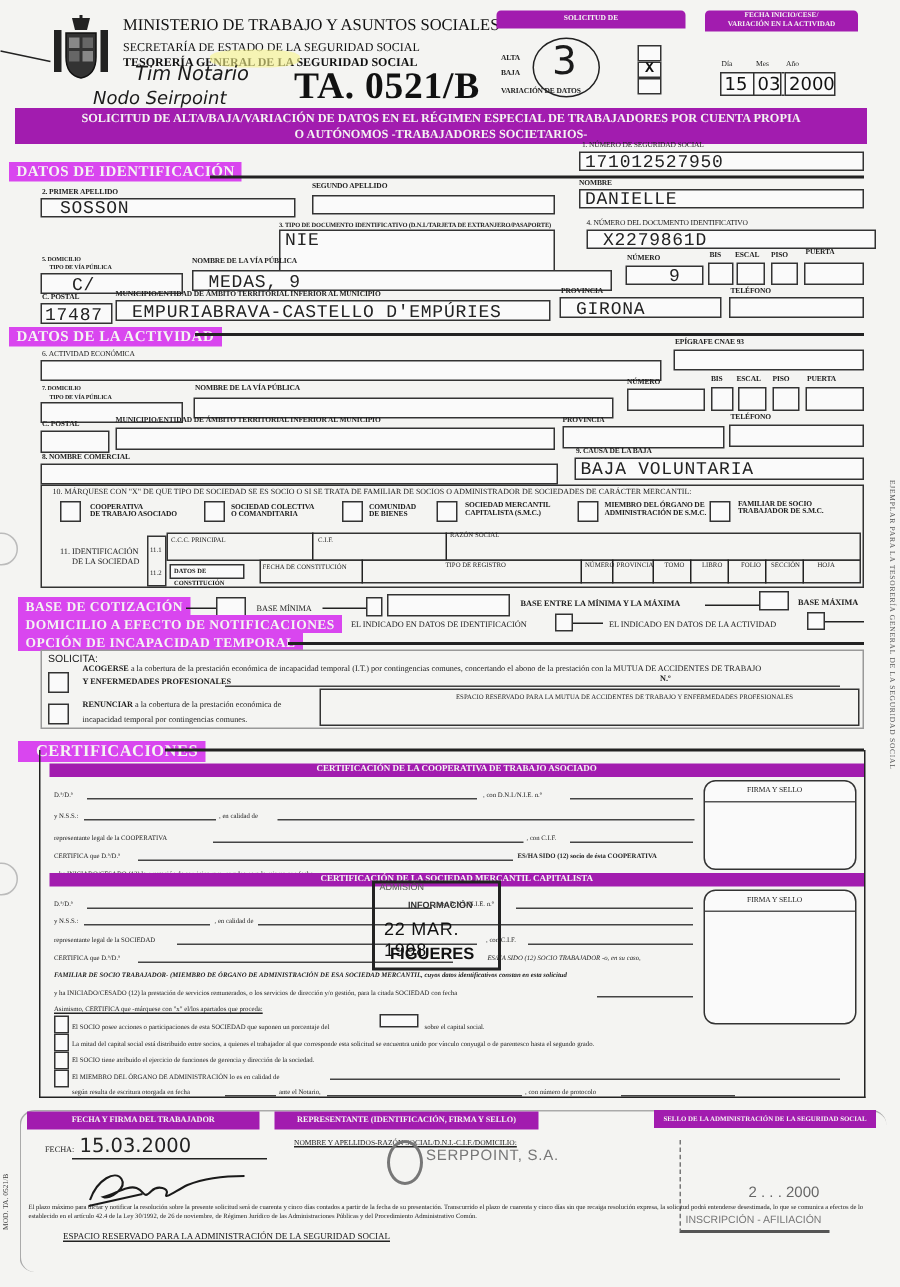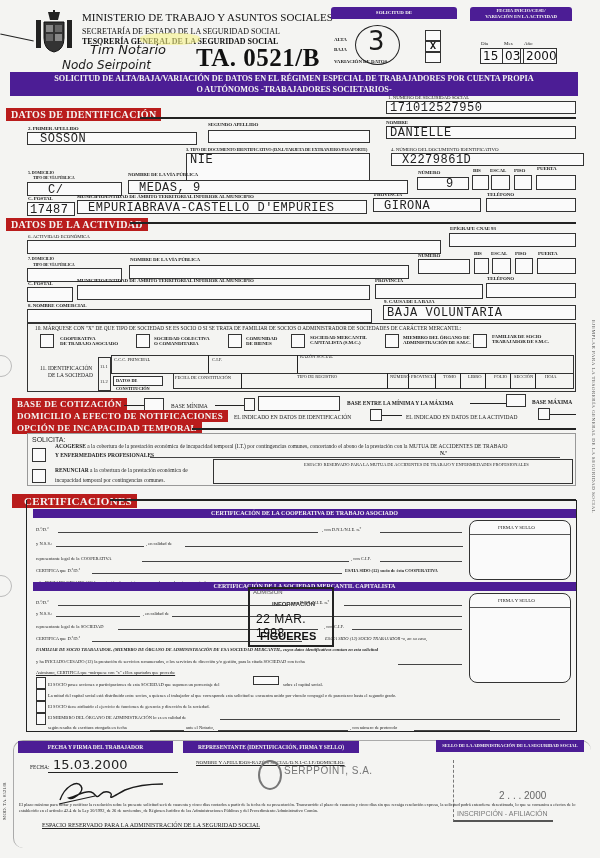--- a/index.html
+++ b/index.html
@@ -3,22 +3,22 @@
 <meta charset="utf-8">
 <style>
   * { box-sizing: border-box; margin: 0; padding: 0; }
   html, body { width: 600px; height: 858px; background: #f4f4f2; overflow: hidden; }
   body { position: relative; font-family: "Liberation Serif", serif; color: #111; }
   .abs { position: absolute; }
   .lbl { position: absolute; font-size: 5px; font-weight: bold; text-transform: uppercase; white-space: nowrap; color: #222; letter-spacing: -0.1px; }
   .lbl-n { position: absolute; font-size: 5px; white-space: nowrap; color: #222; }
   .box { position: absolute; border: 1px solid #333; background: #fafafa; }
   .val { position: absolute; font-family: "Liberation Mono", monospace; font-size: 12px; color: #222; white-space: nowrap; letter-spacing: 0.5px; }
-  .banner { position: absolute; background: #4c1d95; color: #f4f4f2; font-weight: bold; white-space: nowrap; }
-  .secbar { position: absolute; background: #b91c1c; color: #f4f4f2; font-weight: bold; white-space: nowrap; font-size: 10px; padding: 1px 5px; letter-spacing: 0.3px; }
+  .banner { position: absolute; background: #a21caf; color: #f4f4f2; font-weight: bold; white-space: nowrap; }
+  .secbar { position: absolute; background: #d946ef; color: #f4f4f2; font-weight: bold; white-space: nowrap; font-size: 10px; padding: 1px 5px; letter-spacing: 0.3px; }
   .hline { position: absolute; height: 1px; background: #222; }
   .hline2 { position: absolute; height: 2px; background: #222; }
   .vline { position: absolute; width: 1px; background: #222; }
   .chk { position: absolute; width: 14px; height: 14px; border: 1px solid #333; background: #fafafa; }
   .tiny { position: absolute; font-size: 4.5px; white-space: nowrap; color: #222; }
   .small { position: absolute; font-size: 5.5px; white-space: nowrap; color: #222; }
   .dotline { position: absolute; height: 1px; border-bottom: 1px solid #444; }
   .hand { position: absolute; font-family: "DejaVu Sans", sans-serif; color: #1a1a1a; font-style: italic; white-space: nowrap; }
   .stamp { position: absolute; border: 2px solid #222; }
   .rounded { position: absolute; border: 1px solid #333; border-radius: 8px; background: #fafafa; }

